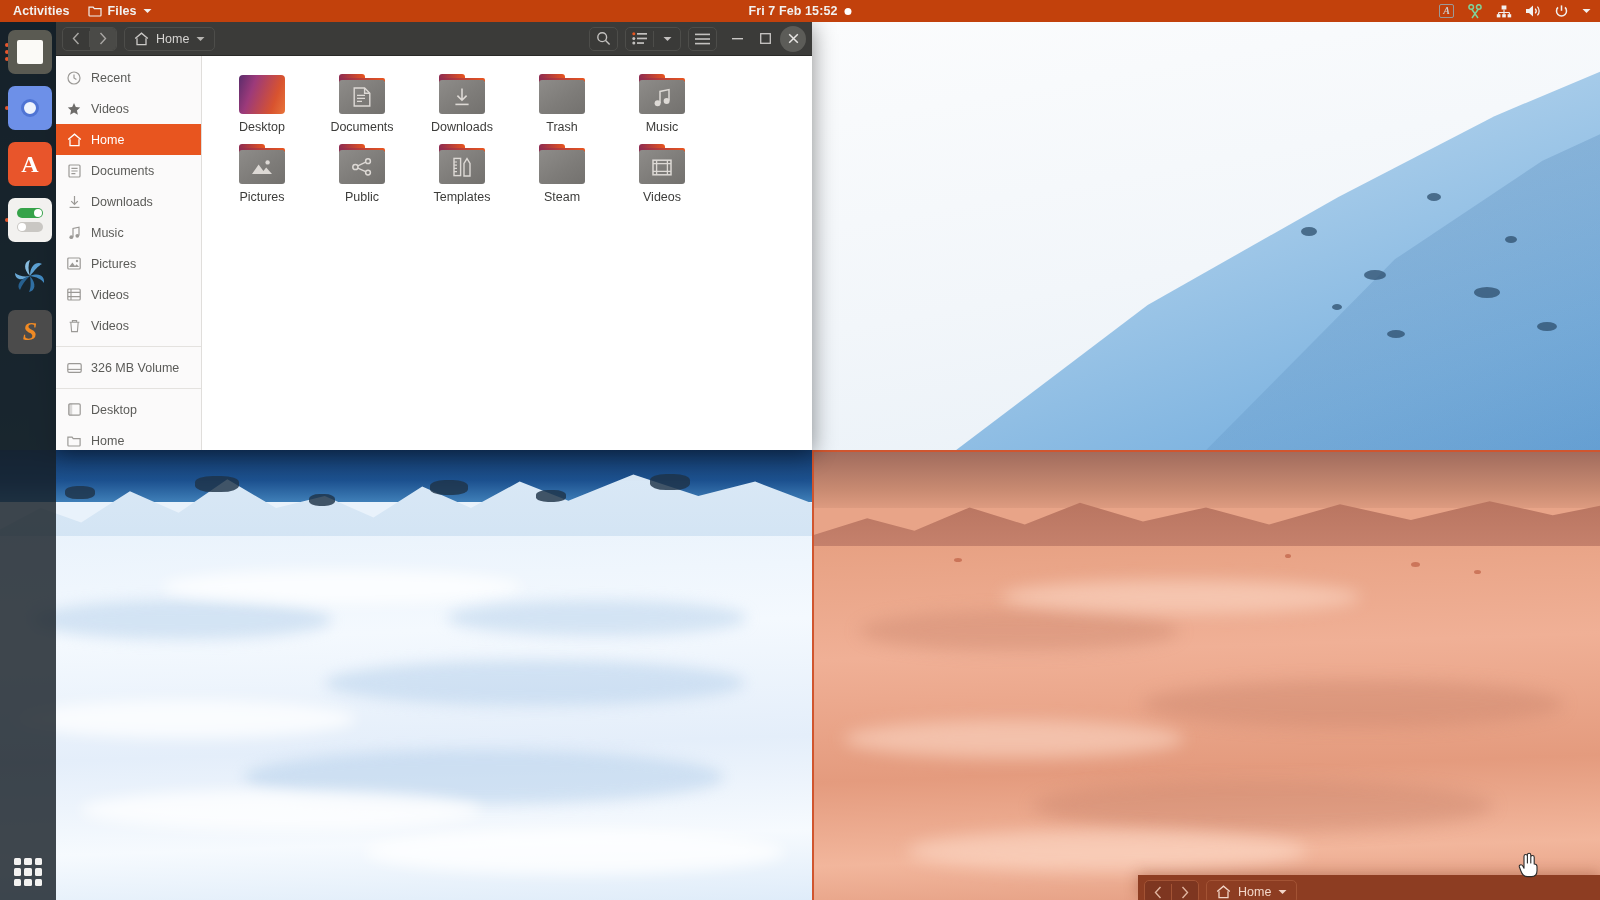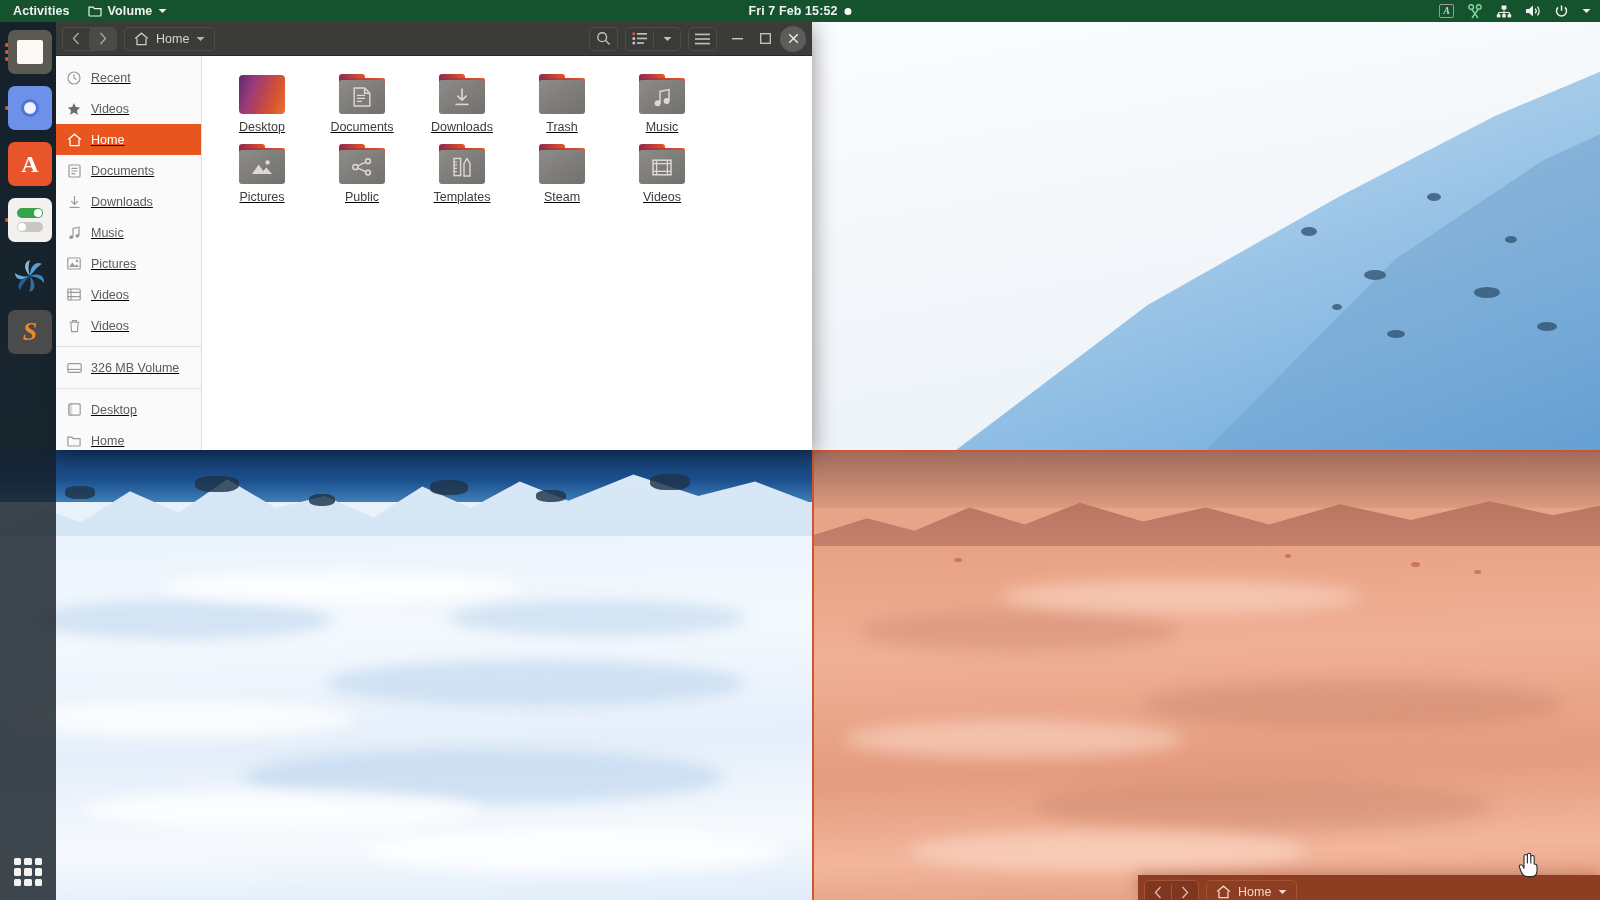--- a/index.html
+++ b/index.html
@@ -76,21 +76,21 @@
   #quad-br .drift2.lite { background:rgba(255,225,210,.5); }
   #quad-br .speck { position:absolute; background:#b8553a; border-radius:50%; opacity:.6; }
 
   
   .seam-v { position:absolute; left:812px; top:450px; bottom:0; width:2px; background:#d0552e; z-index:3; }
   .seam-h { position:absolute; left:812px; right:0; top:450px; height:2px; background:#d0552e; z-index:3; }
 
   
   #topbar {
     position:absolute; left:0; top:0; width:1600px; height:22px; z-index:40;
-    background:#14532d; color:#f2f1f0; display:flex; align-items:center;
+    background:#c2410c; color:#f2f1f0; display:flex; align-items:center;
     font-size:12.5px; font-weight:bold; letter-spacing:.1px;
   }
   #topbar .tb-item { display:flex; align-items:center; gap:6px; padding:0 9px; height:22px; }
   #activities { margin-left:4px; }
   #clock-wrap { position:absolute; left:50%; transform:translateX(-50%); display:flex;
     align-items:center; gap:7px; height:22px; padding:0 8px; }
   #clock-dot { width:7px; height:7px; border-radius:50%; background:#ffffff; display:inline-block; }
   #tray { position:absolute; right:4px; display:flex; align-items:center; gap:3px; height:22px; }
   #tray .tray-btn { display:flex; align-items:center; padding:0 5px; height:22px; }
   .kbd-ind {
@@ -151,21 +151,21 @@
   .hdr-btn.active { background:#4a4a47; }
   .hdr-sep { width:1px; height:16px; background:#4d4d4a; }
   #path-btn { display:flex; align-items:center; gap:7px; padding:0 9px; height:24px;
     border:1px solid #4d4d4a; border-radius:5px; color:#d6d4d2; font-size:12.5px; cursor:pointer; }
   #fm-header .spacer { flex:1; }
   .win-ctrl { display:flex; align-items:center; gap:2px; }
   .win-btn { width:26px; height:26px; border-radius:50%; display:flex; align-items:center;
     justify-content:center; color:#c9c7c5; cursor:pointer; }
   .win-btn.close { background:#5c5c58; }
 
-  #fm-body { flex:1; display:flex; min-height:0; background:#ffffff;text-decoration:underline; }
+  #fm-body { flex:1; display:flex; min-height:0; background:#ffffff; }
 
   #fm-sidebar {
     width:146px; background:#fbfafa; border-right:1px solid #e0dedb;
     padding-top:6px; font-size:12.5px; color:#4a4a48; overflow:hidden; flex:0 0 146px;
   }
   .sb-item { display:flex; align-items:center; gap:9px; height:31px; padding:0 10px; cursor:pointer;
     color:#5b5b58; white-space:nowrap; }
   .sb-item.sel { background:#e8551f; color:#ffffff; }
   .sb-item .sb-ic { width:16px; display:flex; align-items:center; justify-content:center;
     color:#9b9996; flex:0 0 16px; }
@@ -271,21 +271,21 @@
 <div id="topbar">
   <div class="tb-item" id="activities">
     <span>Activities</span>
   </div>
   <div class="tb-item">
     <span>
       <svg width="14" height="12" viewBox="0 0 14 12">
         <path d="M1 2.2h4.2l1.1 1.4H13v6.6a.8.8 0 0 1-.8.8H1.8a.8.8 0 0 1-.8-.8z" fill="none" stroke="#f2f1f0" stroke-width="1.2"></path>
       </svg>
     </span>
-    <span>Volume</span>
+    <span>Files</span>
     <span>
       <svg width="9" height="6" viewBox="0 0 9 6">
           <path d="M0.5 1 L4.5 5 L8.5 1" fill="#f2f1f0"></path>
         </svg>
     </span>
   </div>
 
   <div id="clock-wrap">
     <span>Fri 7 Feb  15:52</span>
     <span id="clock-dot"></span>

